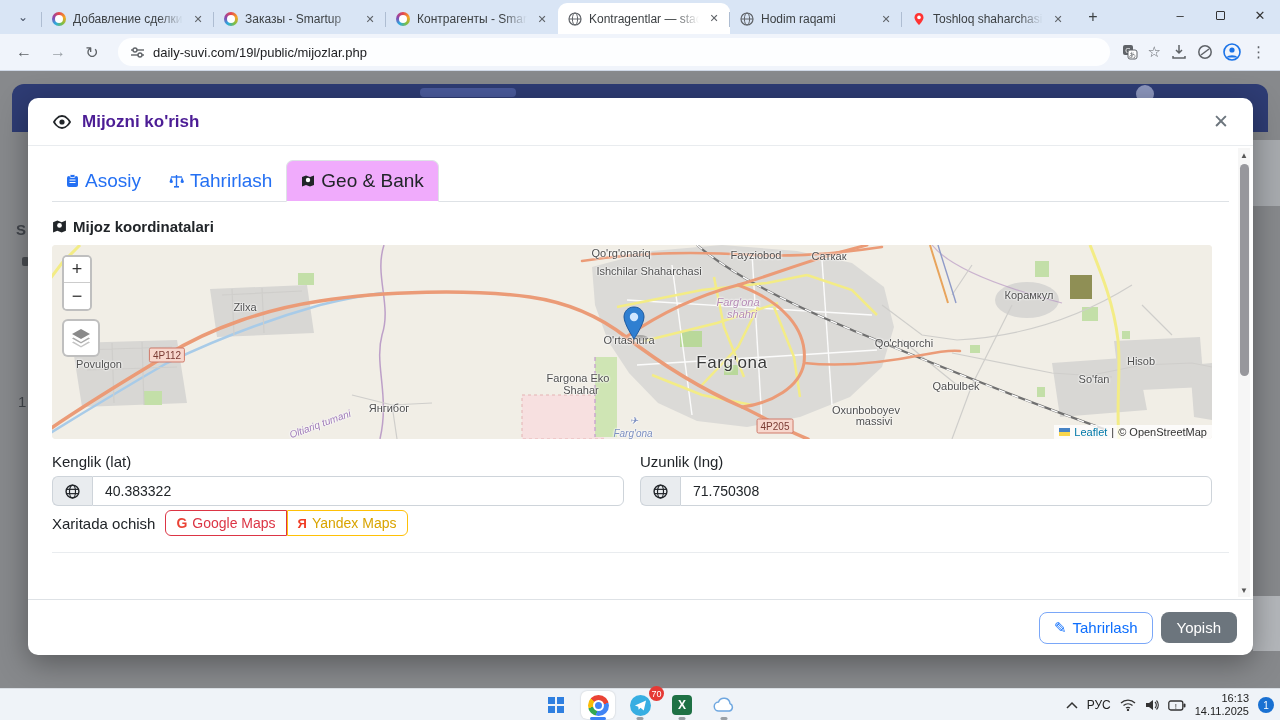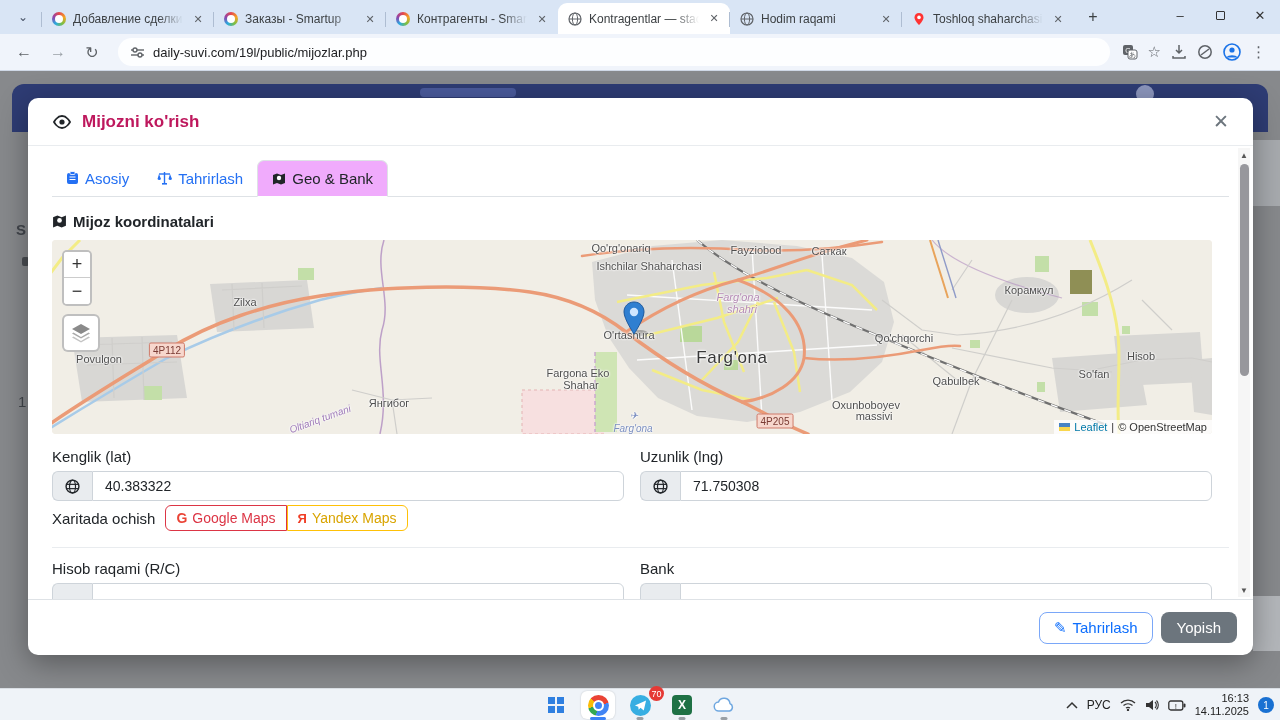--- a/index.html
+++ b/index.html
@@ -38,27 +38,27 @@
   .bg-frag { position:absolute; color:#42464c; font-size:15px; }
   .frag-s { left:16px; top:150px; font-weight:bold; }
   .frag-i { left:22px; top:186px; width:7px; height:9px; background:#4a4d52; border-radius:2px; }
   .frag-1 { left:18px; top:322px; }
   .bg-right-card { position:absolute; left:1253px; top:69px; width:27px; height:66px; background:#a7aaae; }
   .bg-right-strip { position:absolute; left:1253px; top:525px; width:27px; height:55px; background:#b3b6ba; }
 
   
   .modal { position:absolute; left:28px; top:27px; width:1225px; height:557px; background:#fff; border-radius:10px; box-shadow:0 8px 30px rgba(0,0,0,.35); }
   .m-head { position:absolute; left:0; top:0; right:0; height:48px; border-bottom:1px solid #e9ecef; display:flex; align-items:center; padding:0 24px; gap:10px; }
-  .m-title { font-size:17px; font-weight:bold; color:#be185d; }
+  .m-title { font-size:17px; font-weight:bold; color:#4c1d95; }
   .m-close { margin-left:auto; font-size:19px; color:#6c757d; line-height:1; }
   .m-body { position:absolute; left:0; top:48px; right:0; bottom:56px; overflow:hidden; padding:0 24px; }
   .m-foot { position:absolute; left:0; bottom:0; right:0; height:56px; border-top:1px solid #dee2e6; display:flex; align-items:center; justify-content:flex-end; gap:8px; padding:0 16px; }
 
   .nav-tabs { display:flex; margin-top:14px; border-bottom:1px solid #dee2e6; }
-  .nav-tab { padding:9px 14px; font-size:15px; color:#2470f3; display:flex; align-items:center; gap:6px;justify-content:center; }
+  .nav-tab { padding:9px 14px; font-size:19px; color:#2470f3; display:flex; align-items:center; gap:6px;justify-content:center; }
   .nav-tab.active { color:#212529; background:#f0abfc; border:1px solid #dee2e6; border-bottom:1px solid #fff; border-radius:7px 7px 0 0; margin-bottom:-1px; }
 
   .sect-title { margin:16px 0 10px; font-size:15px; font-weight:bold; color:#212529; display:flex; align-items:center; gap:6px; }
 
   .map { position:relative; width:1160px; height:194px; border-radius:4px; overflow:hidden; background:#f1eee6;padding-left:19px; }
   .map svg.base { position:absolute; inset:0; }
   .mlabel { position:absolute; transform:translate(-50%,-50%); font-size:11px; color:#4f4f4f; white-space:nowrap; text-shadow:0 0 2px #fff,0 0 2px #fff,0 0 3px #fff; pointer-events:none; }
   .mlabel.big { font-size:17px; color:#383838; letter-spacing:.6px; }
   .mlabel.district { color:#b48ab4; font-style:italic; font-size:11px; }
   .mlabel.airport { color:#7c8fc0; font-style:italic; font-size:10px; }
@@ -455,36 +455,20 @@
             <span>Google Maps</span>
           </span>
           <span class="btn btn-ym">
             <span class="ylogo">Я</span>
             <span>Yandex Maps</span>
           </span>
         </div>
 
         <div class="hr"></div>
 
-        <div class="grid2">
-          <div class="col">
-            <div class="f-label2">Hisob raqami (R/C)</div>
-            <div class="igroup">
-              <span class="iaddon"></span>
-              <input style="">
-            </div>
-          </div>
-          <div class="col">
-            <div class="f-label2">Bank</div>
-            <div class="igroup">
-              <span class="iaddon"></span>
-              <input style="">
-            </div>
-          </div>
-        </div>
       </div>
 
       <div class="m-foot">
         <button class="btn-edit">
           <span>✎</span>
           <span>Tahrirlash</span>
         </button>
         <button class="btn-close2">Yopish</button>
       </div>
 

